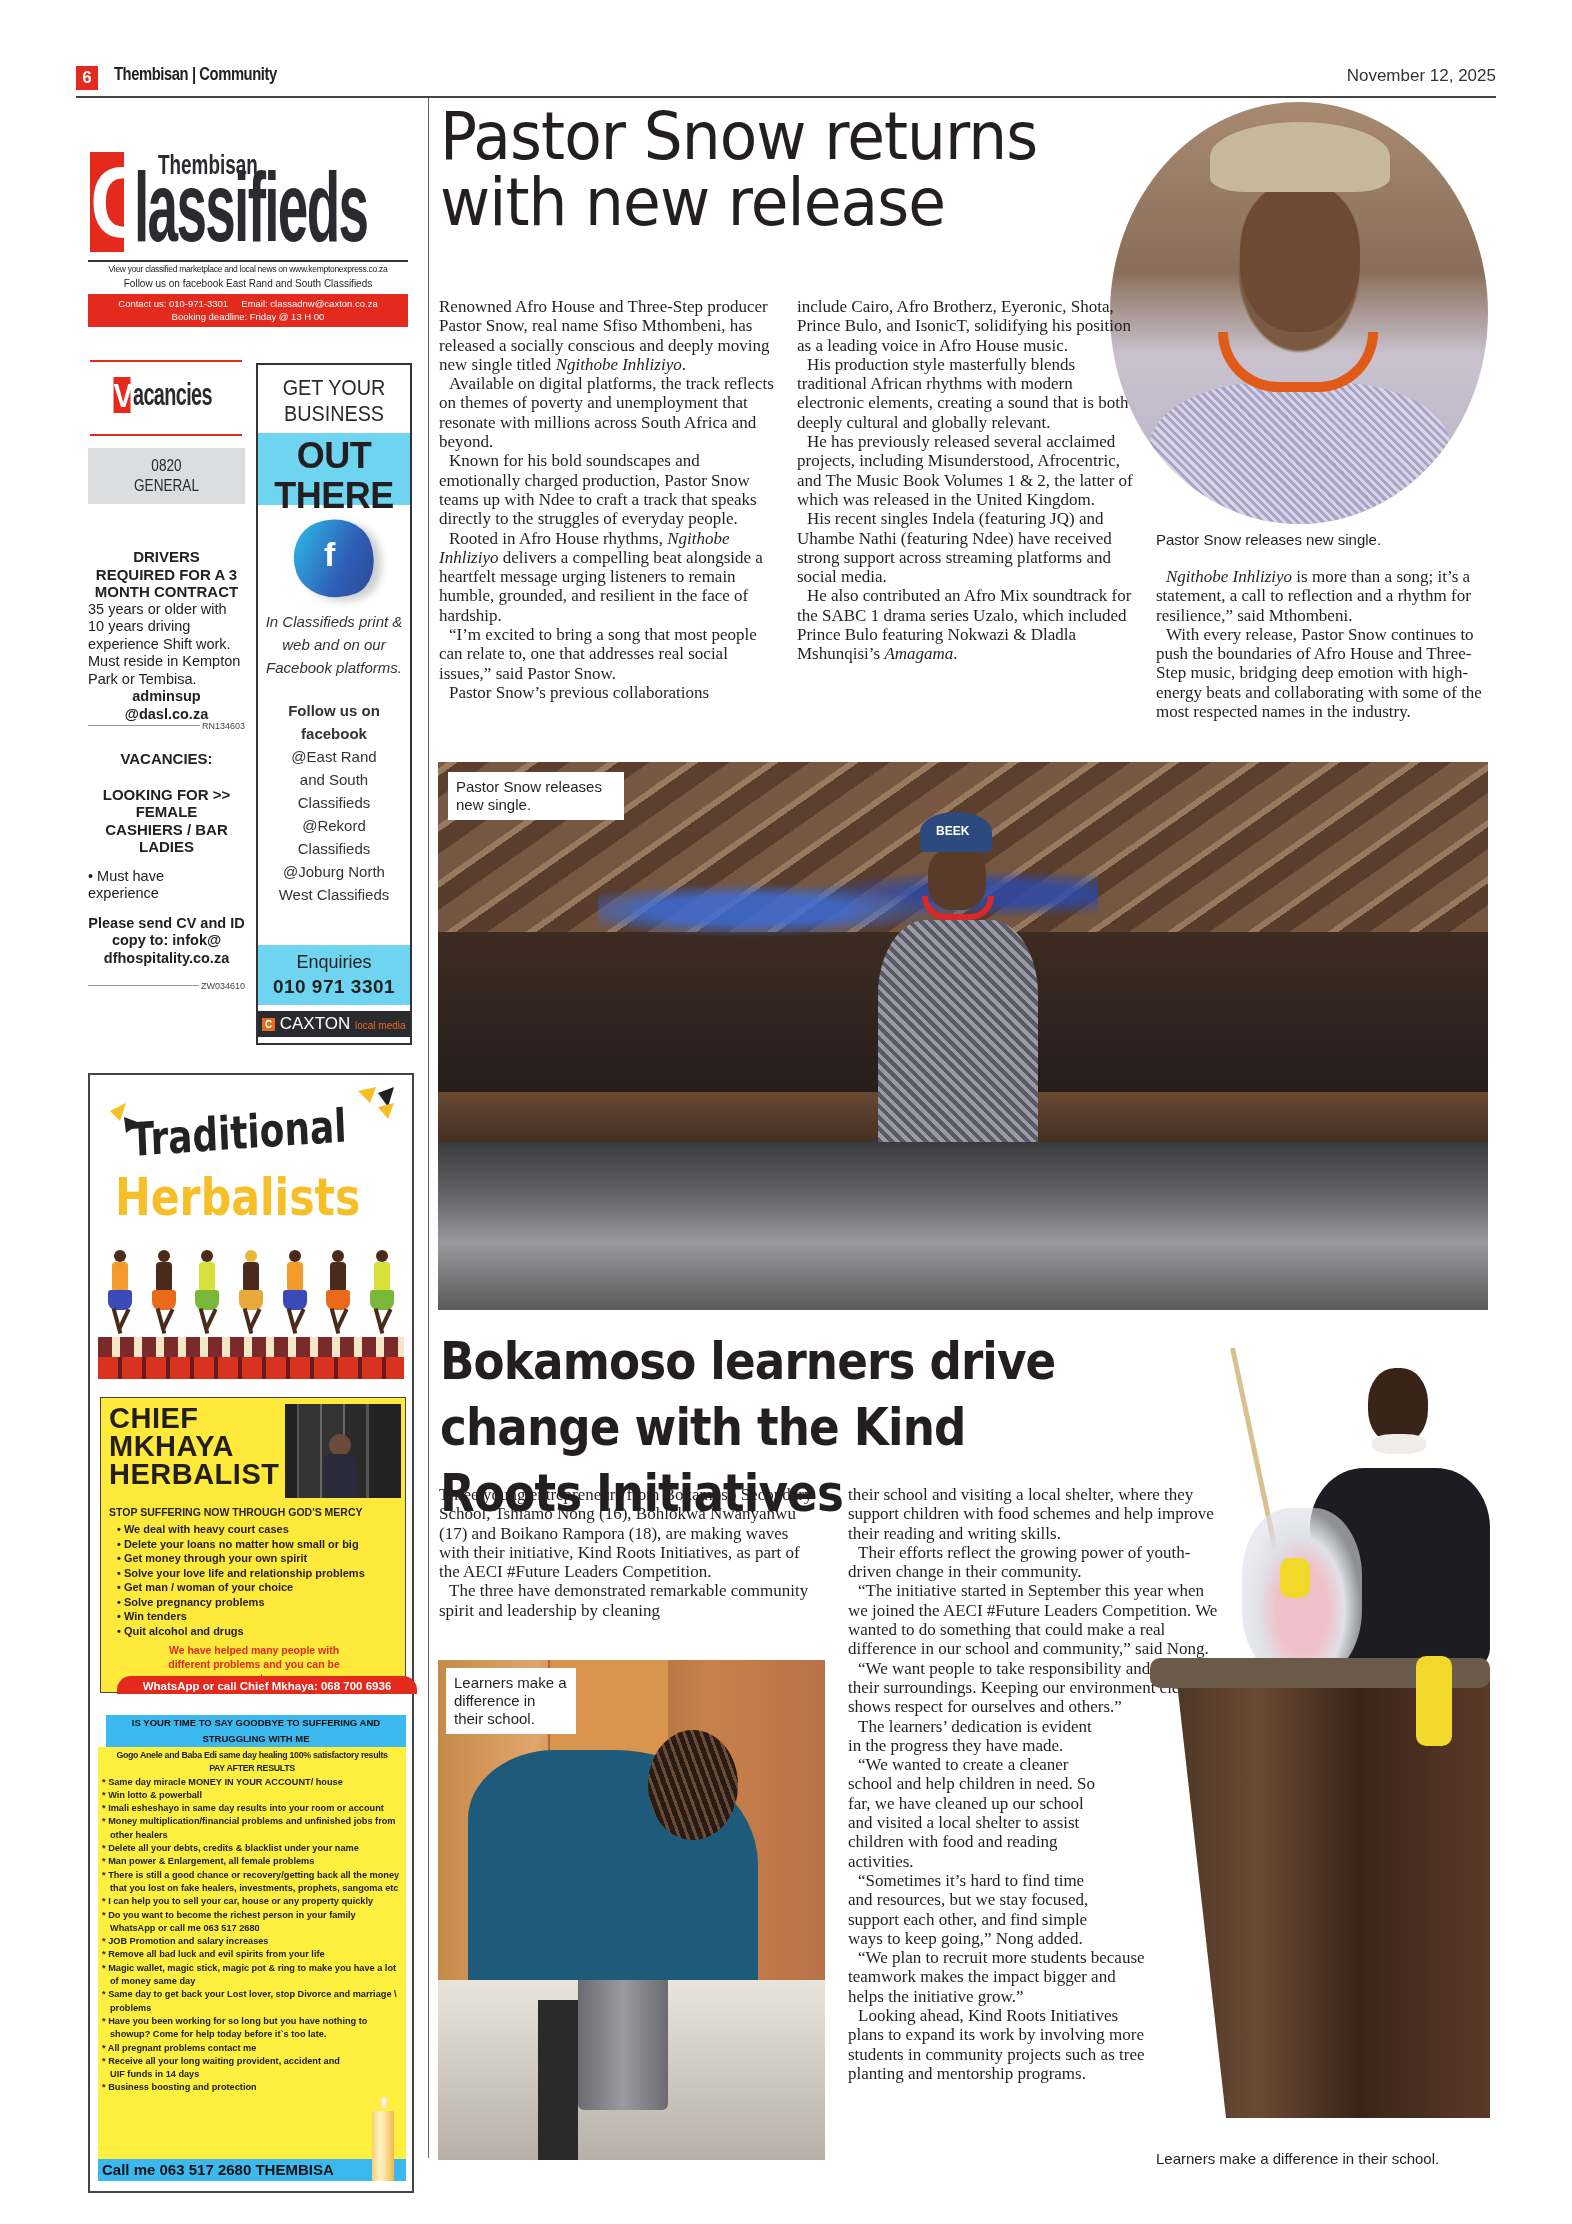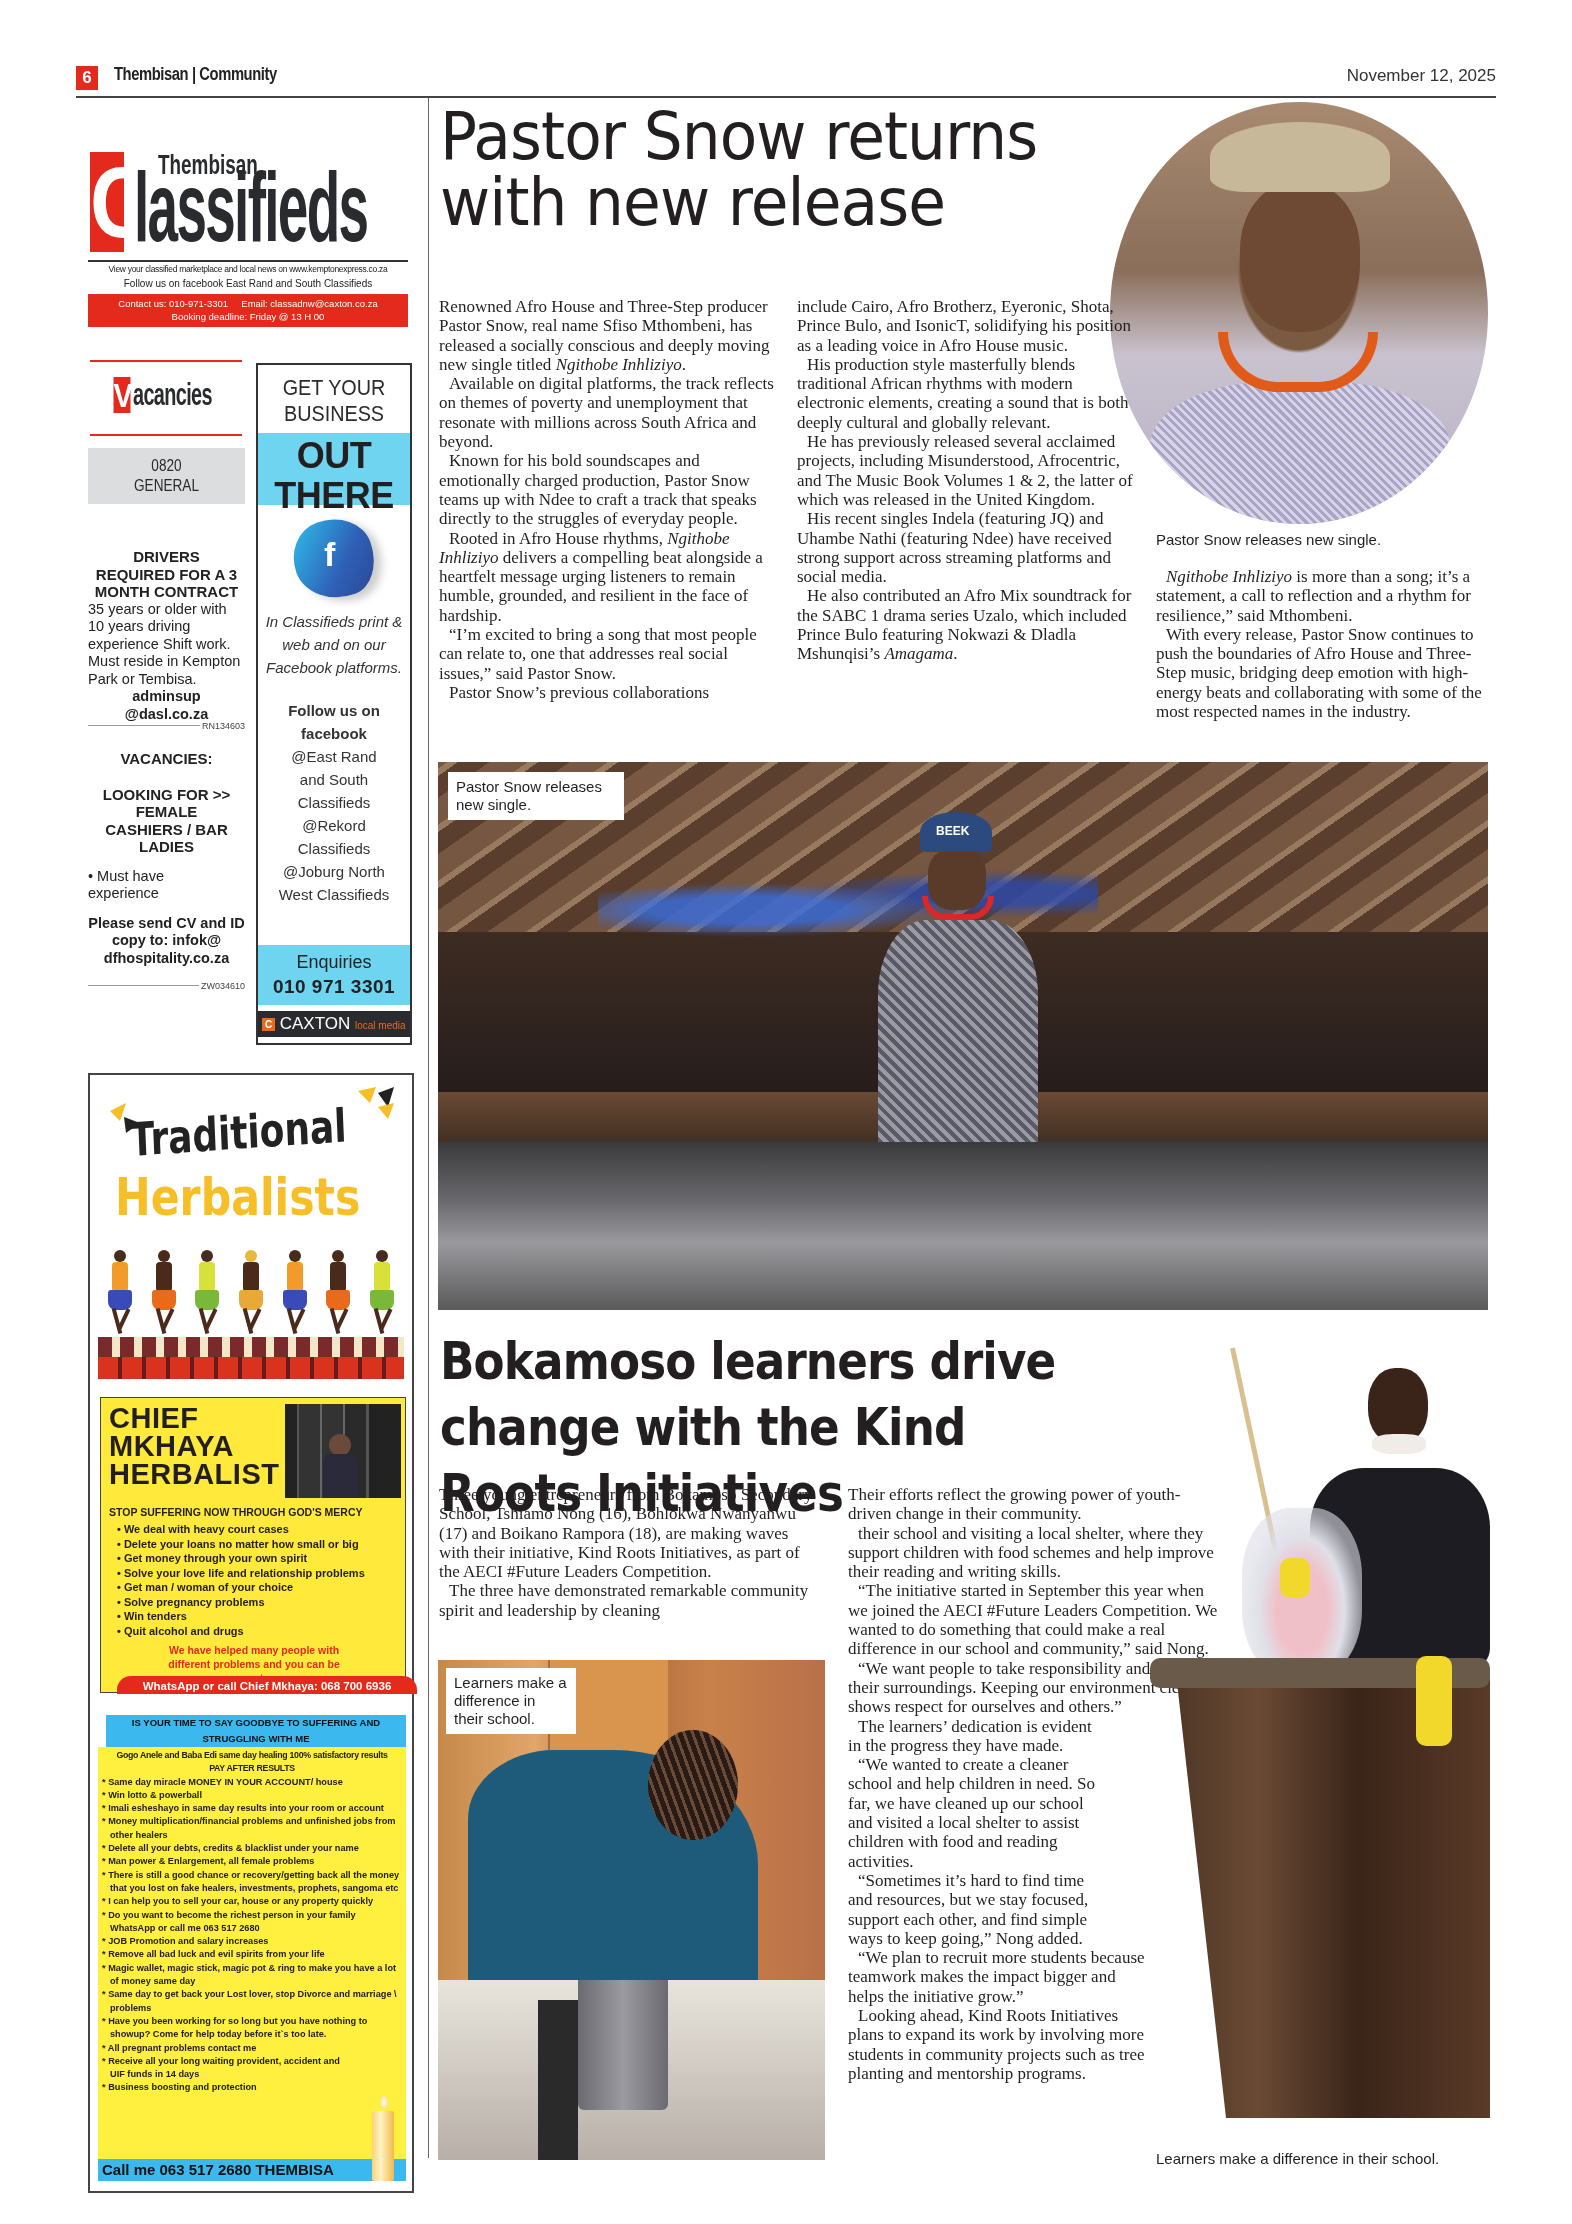--- a/index.html
+++ b/index.html
@@ -386,22 +386,22 @@
   <div class="dj-decks"></div>
   <div class="photo-caption-box dj-caption">Pastor Snow releases new single.</div>
 </div>
 
 <h1 class="a2-headline">Bokamoso learners drive change with the Kind Roots Initiatives</h1>
 <div class="body-text a2-col1" id="a2c1">
     <p>Three young entrepreneurs from Bokamoso Secondary School, Tshiamo Nong (16), Bohlokwa Nwanyanwu (17) and Boikano Rampora (18), are making waves with their initiative, Kind Roots Initiatives, as part of the AECI #Future Leaders Competition.</p>
     <p>The three have demonstrated remarkable community spirit and leadership by cleaning</p>
   </div>
 <div class="body-text a2-col2" id="a2c2">
+    <p>their school and visiting a local shelter, where they support children with food schemes and help improve their reading and writing skills.</p>
     <p>Their efforts reflect the growing power of youth-driven change in their community.</p>
-    <p>their school and visiting a local shelter, where they support children with food schemes and help improve their reading and writing skills.</p>
     <p>“The initiative started in September this year when we joined the AECI #Future Leaders Competition. We wanted to do something that could make a real difference in our school and community,” said Nong.</p>
     <p style="max-width: 370px;">“We want people to take responsibility and care for their surroundings. Keeping our environment clean shows respect for ourselves and others.”</p>
     <p style="max-width: 260px;">The learners’ dedication is evident in the progress they have made.</p>
     <p style="max-width: 260px;">“We wanted to create a cleaner school and help children in need. So far, we have cleaned up our school and visited a local shelter to assist children with food and reading activities.</p>
     <p style="max-width: 260px;">“Sometimes it’s hard to find time and resources, but we stay focused, support each other, and find simple ways to keep going,” Nong added.</p>
     <p style="max-width: 300px;">“We plan to recruit more students because teamwork makes the impact bigger and helps the initiative grow.”</p>
     <p style="max-width: 300px;">Looking ahead, Kind Roots Initiatives plans to expand its work by involving more students in community projects such as tree planting and mentorship programs.</p>
   </div>
 
 <div class="learners-photo">

